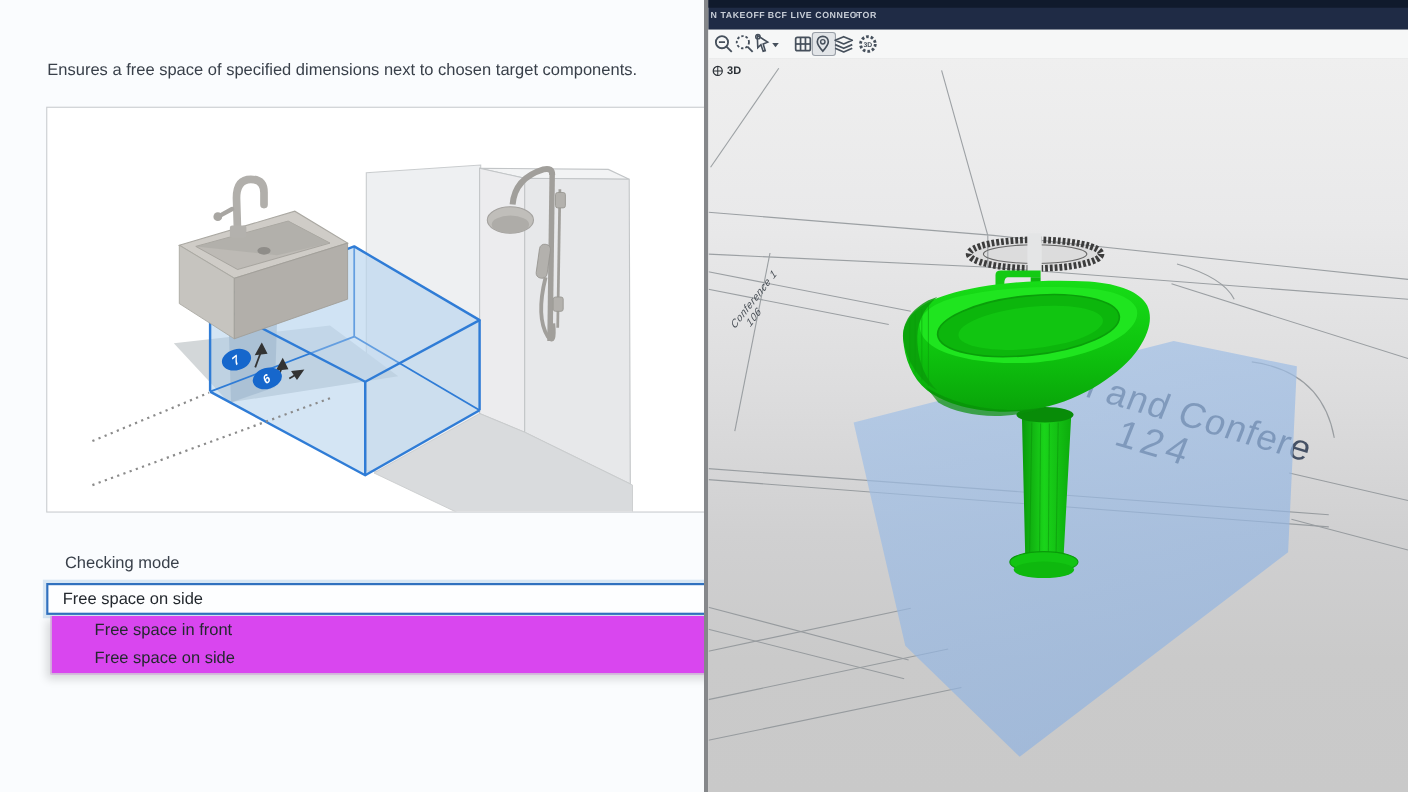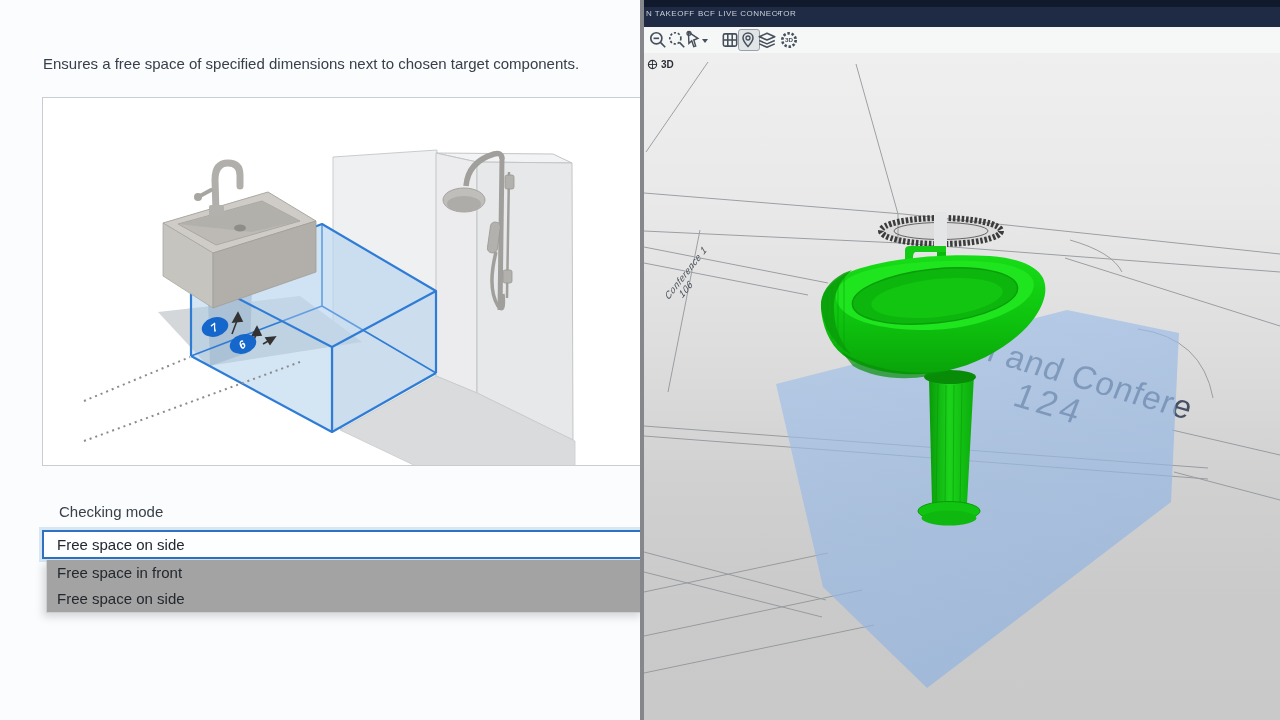--- a/index.html
+++ b/index.html
@@ -7,31 +7,31 @@
   .abs{position:absolute;}
   
   #left-pane{left:0;top:0;width:640px;height:720px;background:#fafcfe;overflow:hidden;}
   #rule-desc{left:43px;top:55px;width:590px;font-size:15px;color:#39404a;}
   #illu-box{left:42px;top:97px;width:597px;height:367px;background:#ffffff;border:1px solid #c9ccd0;}
   #illu-svg{left:42px;top:97px;}
   #check-label{left:59px;top:503px;font-size:15px;color:#39404a;}
   #mode-select{left:42px;top:530px;width:600px;height:25px;background:#fdfeff;
     border:2px solid #3071bf;box-shadow:0 0 0 3px rgba(130,175,220,.28);
     font-size:15px;color:#23282e;line-height:25px;padding-left:13px;}
-  #mode-list{left:46px;top:560px;width:596px;background:#a3a3a3;
-    border:1px solid #cdd0d3;border-top:none;box-shadow:-3px 4px 8px rgba(0,0,0,.15);}
+  #mode-list{left:46px;top:560px;width:596px;background:#d946ef;
+    border:1px solid #cdd0d3;border-top:none;box-shadow:-3px 4px 8px rgba(0,0,0,.15);padding-left:29px;}
   .opt{height:26px;line-height:26px;padding-left:10px;font-size:15px;color:#23282e;}
   .opt.hl{background:#e1effc;}
   
   #divider{left:640px;top:0;width:4px;height:720px;background:#85878a;}
   
   #right-pane{left:644px;top:0;width:636px;height:720px;background:#ccc;}
   #navbar{left:0;top:0;width:636px;height:27px;background:#1f2b45;}
   #navbar-top{left:0;top:0;width:636px;height:7px;background:#101a2c;}
-  .tab{top:9px;font-size:8px;font-weight:normal;letter-spacing:.5px;color:#c9cfd8;white-space:nowrap;}
+  .tab{top:9px;font-size:8px;font-weight:bold;letter-spacing:.5px;color:#c9cfd8;white-space:nowrap;}
   #toolbar{left:0;top:27px;width:636px;height:26px;background:#f6f7f7;border-bottom:1px solid #d8dadb;}
   .tbtn{top:3px;width:20px;height:20px;}
   .tbtn svg{display:block;}
   .tbtn.active{background:#e2e5e8;border:1px solid #9aa0a8;border-radius:3px;top:2px;}
   #viewport{left:0;top:53px;width:636px;height:667px;overflow:hidden;
     background:linear-gradient(180deg,#efefef 0%,#e9e9ea 22%,#ddddde 45%,#d0d0d1 65%,#cacaca 82%,#c9c9c9 100%);}
   #view-chip{left:3px;top:6px;display:flex;align-items:center;gap:3px;
     font-size:10px;font-weight:bold;color:#2b3036;}
   #room-small{left:20px;top:240px;font-size:9.5px;color:#4a5057;line-height:10px;
     transform:rotate(-52deg) skewX(-22deg);transform-origin:0 0;letter-spacing:.5px;white-space:nowrap;}

